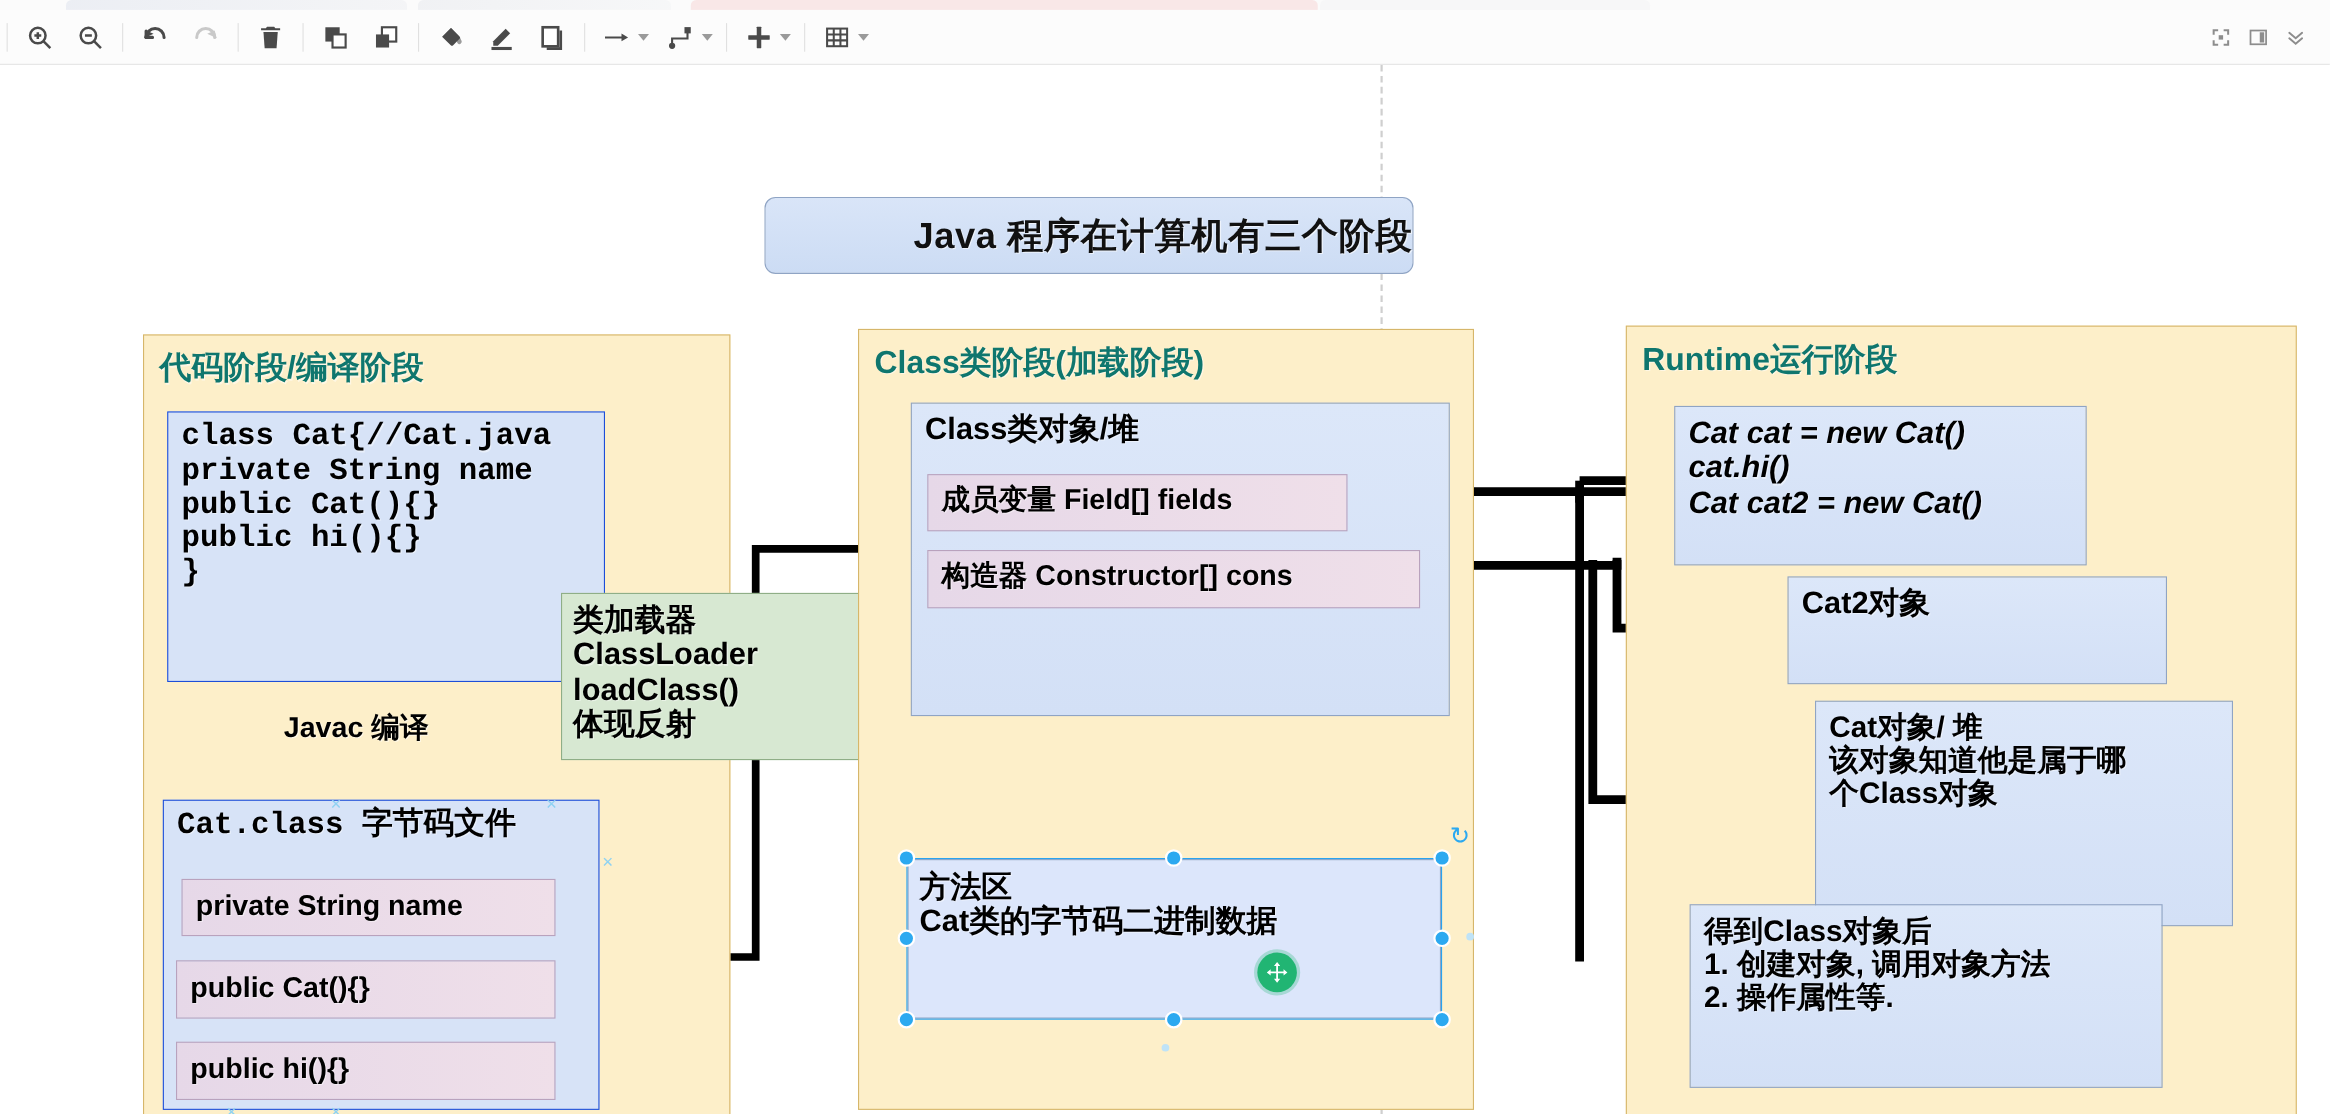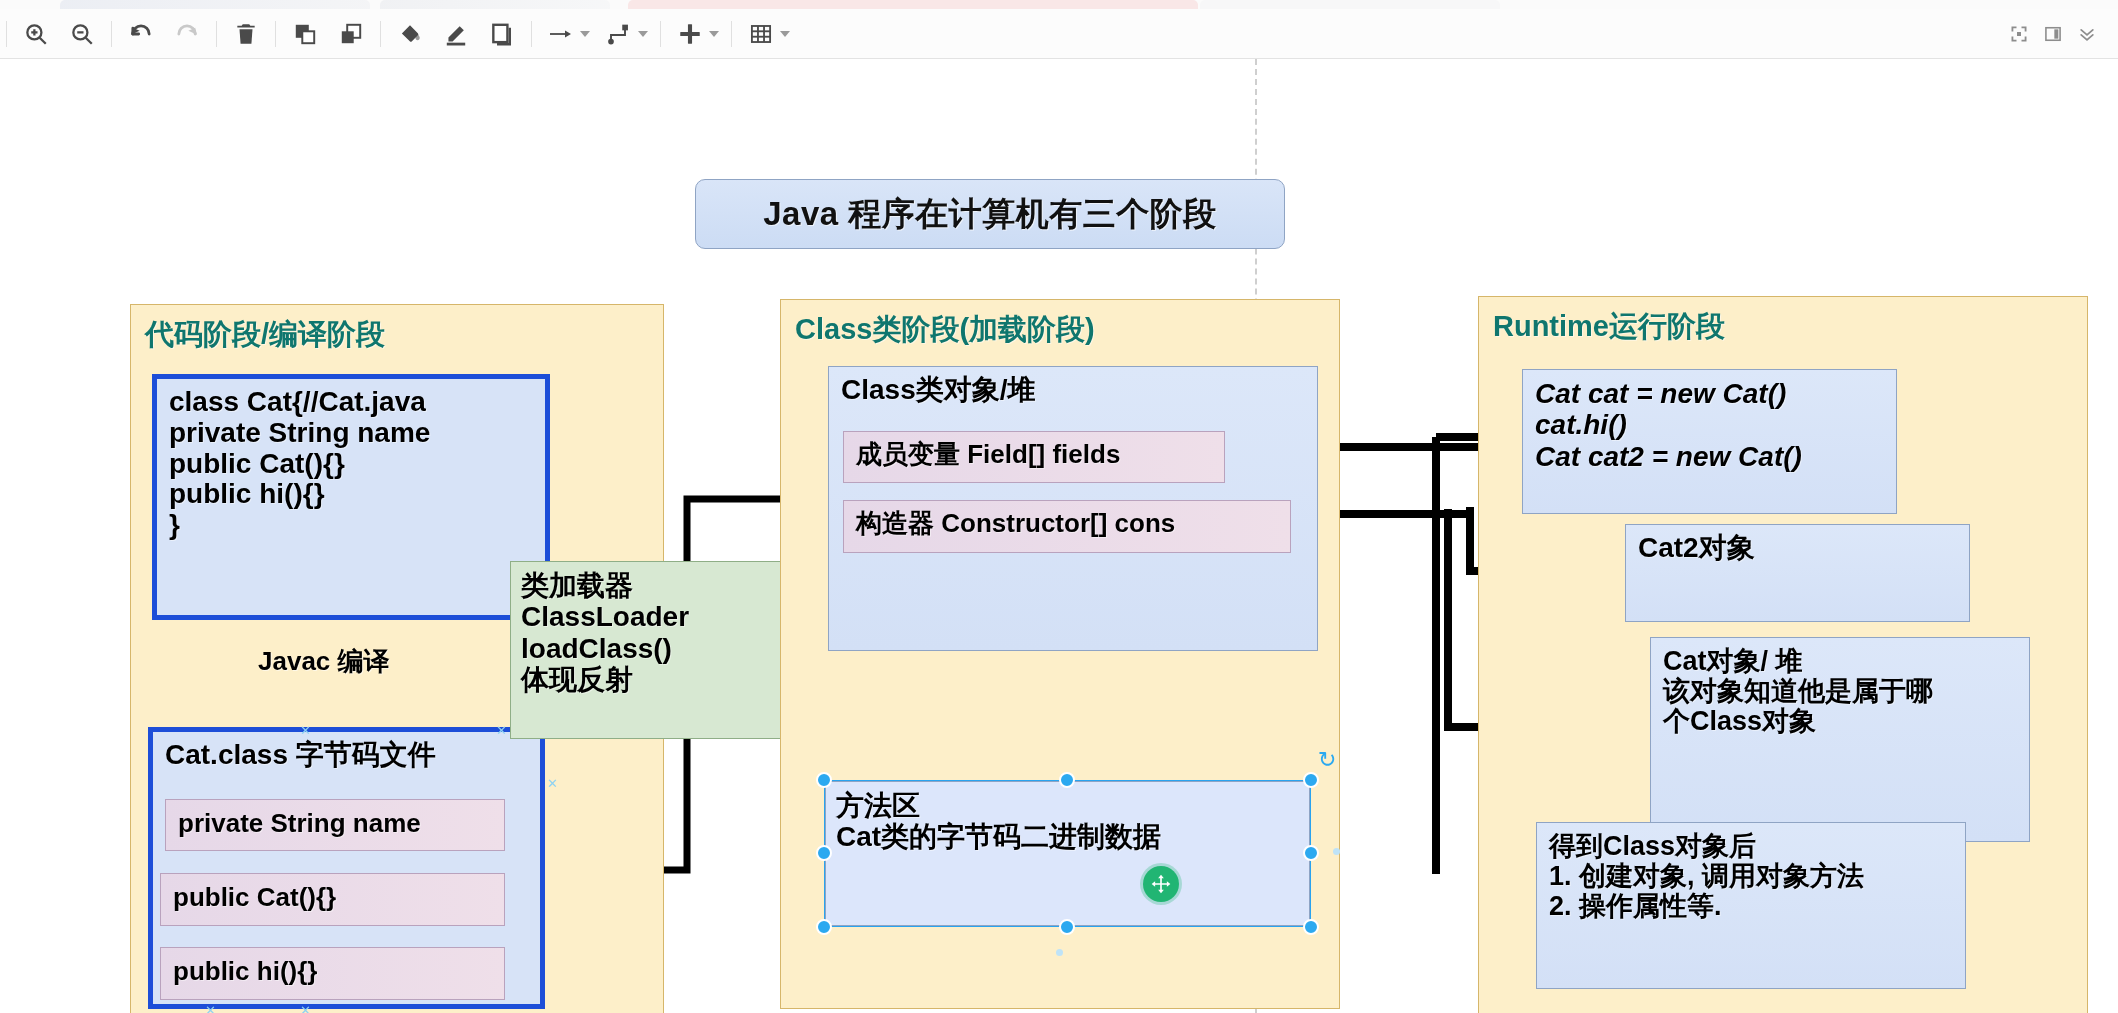--- a/index.html
+++ b/index.html
@@ -49,37 +49,37 @@
     background:#fdefc9;border:1px solid #d6b66a;
   }
   .stage-title{
     position:absolute;left:14px;top:10px;
     font-size:29px;font-weight:bold;color:#0f766e;
     text-shadow:1px 1px 0 rgba(255,255,255,.5);
     white-space:nowrap;
   }
 
   .blue{
-    background:#d7e3f7;border:5px solid #1d4ed8;
+    background:#d7e3f7;border:1px solid #1d4ed8;font-family:Liberation Mono, monospace;
   }
   .bluegrad{
     background:linear-gradient(180deg,#dce7f9 0%,#d3e0f6 100%);
     border:1px solid #8fa4c4;
   }
   .pink{
     background:linear-gradient(90deg,#e6d8e8 0%,#efdfe9 100%);
     border:1px solid #b9a2bd;
   }
   .green{
     background:#d7e8d2;border:1px solid #8fae87;
   }
   .titlebox{
     background:linear-gradient(180deg,#d9e5f8 0%,#ccdcf4 100%);
     border:1px solid #8fa4c4;border-radius:10px;
-    display:flex;align-items:center;justify-content:center;
+    display:flex;align-items:center;justify-content:flex-end;
   }
   .titlebox .t{
     font-size:33px;font-weight:bold;color:#111;letter-spacing:.5px;
     text-shadow:1px 1px 0 rgba(255,255,255,.6);
   }
 
   .txt{
     position:absolute;left:12px;top:6px;right:6px;
     font-size:28px;font-weight:bold;color:#000;line-height:1.09;
     white-space:pre-line;
@@ -333,21 +333,21 @@
   <div class="node pink" style="left:160px;top:888px;width:345px;height:53px;">
     <div class="txt sm" style="top:9px;">public hi(){}</div>
   </div>
 
   <span class="ghost-x" style="left:300px;top:665px;">✕</span>
   <span class="ghost-x" style="left:496px;top:665px;">✕</span>
   <span class="ghost-x" style="left:547px;top:718px;">✕</span>
   <span class="ghost-x" style="left:205px;top:945px;">✕</span>
   <span class="ghost-x" style="left:300px;top:945px;">✕</span>
 
-  <div class="node green" style="left:510px;top:502px;width:305px;height:178px;padding-left:22px;">
+  <div class="node green" style="left:510px;top:480px;width:305px;height:152px;padding-left:22px;">
     <div class="txt" style="top:8px;left:10px;line-height:1.12;">类加载器
 ClassLoader
 loadClass()
 体现反射</div>
   </div>
 
   <div class="node stage" style="left:780px;top:240px;width:560px;height:710px;">
     <div class="stage-title">Class类阶段(加载阶段)</div>
   </div>
 

